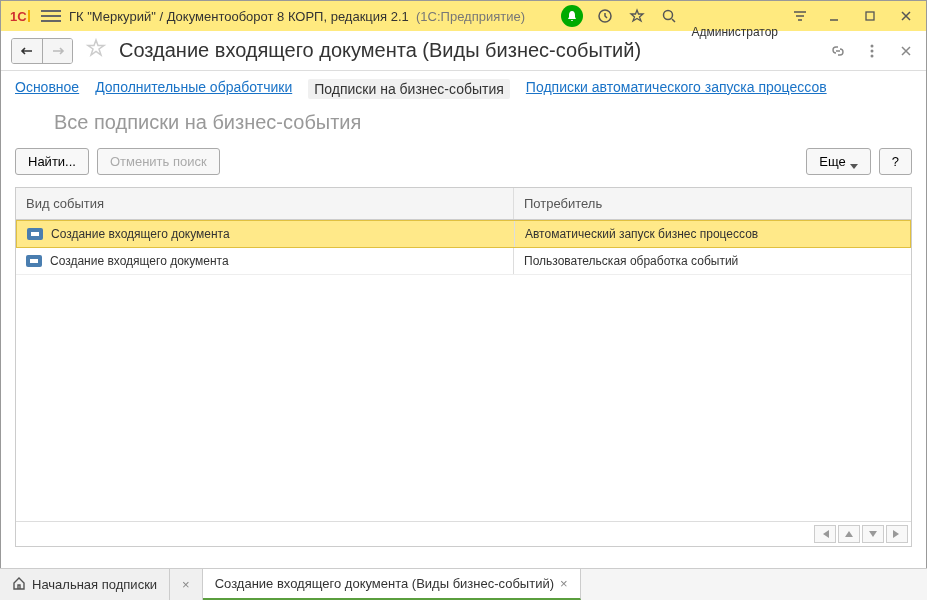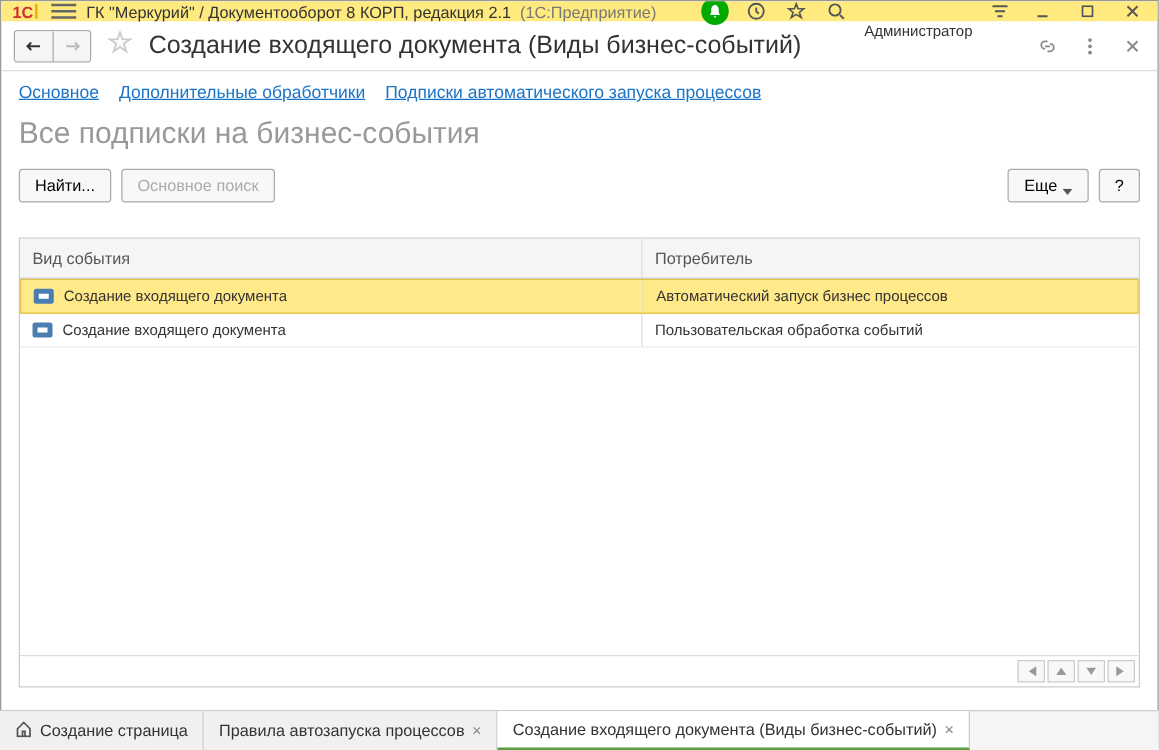--- a/index.html
+++ b/index.html
@@ -1,18 +1,18 @@
 <!DOCTYPE html>
 <html><head>
 <meta charset="utf-8">
 <style>
   * { box-sizing: border-box; margin: 0; padding: 0; }
   body { font-family: Arial, sans-serif; font-size: 13px; color: #333; background: #fff; width: 927px; height: 600px; overflow: hidden; border: 1px solid #999; }
   
-  .titlebar { background: #ffea7f; height: 16px; display: flex; align-items: center; padding: 0 8px; gap: 8px; }
+  .titlebar { background: #ffea7f; height: 30px; display: flex; align-items: center; padding: 0 8px; gap: 8px; }
   .logo { width: 24px; height: 20px; display: flex; align-items: center; justify-content: center; }
   .hamburger { width: 20px; height: 20px; display: flex; flex-direction: column; justify-content: center; gap: 3px; cursor: pointer; }
   .hamburger span { height: 2px; background: #666; display: block; }
   .title-text { flex: 0 1 auto; font-size: 13px; color: #333; }
   .title-suffix { color: #777; }
   .titlebar-right { margin-left: auto; display: flex; align-items: center; gap: 12px; }
   .bell-circle { width: 22px; height: 22px; background: #0a0; border-radius: 50%; display: flex; align-items: center; justify-content: center; cursor: pointer; }
   .icon-btn { width: 20px; height: 20px; display: flex; align-items: center; justify-content: center; cursor: pointer; color: #555; }
   .admin-text { font-size: 12px; color: #333; margin-top: 31px; }
   .win-btn { width: 24px; height: 20px; display: flex; align-items: center; justify-content: center; cursor: pointer; }
@@ -23,23 +23,23 @@
   .nav-btn + .nav-btn { border-left: 1px solid #aaa; }
   .star-icon { color: #ccc; font-size: 22px; margin: 0 6px; cursor: pointer; }
   .page-title { font-size: 20px; color: #333; font-weight: normal; }
   .sub-right { margin-left: auto; display: flex; gap: 14px; align-items: center; }
   
   .tabs { display: flex; gap: 16px; padding: 8px 14px 12px; font-size: 14px; text-align: center; }
   .tab { color: #1a73c7; text-decoration: underline; cursor: pointer; }
   .tab.active { color: #333; text-decoration: none; background: #f0f0f0; padding: 2px 6px; border-radius: 2px; }
   
   .content { padding: 0 14px; }
-  .section-title { font-size: 24px; color: #999; margin-bottom: 14px; }
-  
-  .action-row { display: flex; gap: 8px; margin-bottom: 28px; align-items: center; }
+  .section-title { font-size: 20px; color: #999; margin-bottom: 14px; margin-left: 39px; }
+  
+  .action-row { display: flex; gap: 8px; margin-bottom: 12px; align-items: center; }
   .btn { border: 1px solid #aaa; background: #f8f8f8; padding: 5px 12px; border-radius: 3px; cursor: pointer; font-size: 13px; }
   .btn.disabled { color: #aaa; cursor: default; }
   .btn.more { display: flex; align-items: flex-end; gap: 4px; }
   .spacer { flex: 1; }
   
   .table-wrap { border: 1px solid #ccc; height: 360px; display: flex; flex-direction: column; }
   .thead { display: flex; background: #f5f5f5; border-bottom: 1px solid #ccc; }
   .th { padding: 8px 10px; font-size: 13px; color: #555; }
   .col1 { width: 498px; border-right: 1px solid #ddd; }
   .col2 { flex: 1; }
@@ -160,28 +160,29 @@
       <svg width="12" height="12" viewBox="0 0 12 12" stroke="#888" stroke-width="1.5">
           <path d="M2 2 L10 10 M10 2 L2 10"></path>
         </svg>
     </div>
   </div>
 </div>
 
 <div class="tabs">
   <span class="tab">Основное</span>
   <span class="tab">Дополнительные обработчики</span>
+  <span class="tab active">Подписки на бизнес-события</span>
   <span class="tab">Подписки автоматического запуска процессов</span>
 </div>
 
 <div class="content">
   <div class="section-title">Все подписки на бизнес-события</div>
   <div class="action-row">
     <button class="btn">Найти...</button>
-    <button class="btn disabled">Основное поиск</button>
+    <button class="btn disabled">Отменить поиск</button>
     <div class="spacer"></div>
     <button class="btn more">
       <span>Еще</span>
       <svg width="8" height="5" viewBox="0 0 8 5" fill="#555">
           <path d="M0 0 L8 0 L4 5 Z"></path>
         </svg>
     </button>
     <button class="btn">?</button>
   </div>
 
@@ -235,23 +236,22 @@
   </div>
 </div>
 
 <div class="bottom-tabs">
   <div class="btab">
     <span class="home-icon">
       <svg width="14" height="13" viewBox="0 0 14 13" fill="none" stroke="#555" stroke-width="1.4">
           <path d="M2 6 L7 1 L12 6 L12 12 L2 12 Z M6 12 L6 8 L8 8 L8 12"></path>
         </svg>
     </span>
-    <span>Создание страница</span>
+    <span>Начальная подписки</span>
   </div>
   <div class="btab">
-    <span>Правила автозапуска процессов</span>
     <span class="close">×</span>
   </div>
   <div class="btab active">
     <span>Создание входящего документа (Виды бизнес-событий)</span>
     <span class="close">×</span>
   </div>
 </div>
 
 </body></html>

